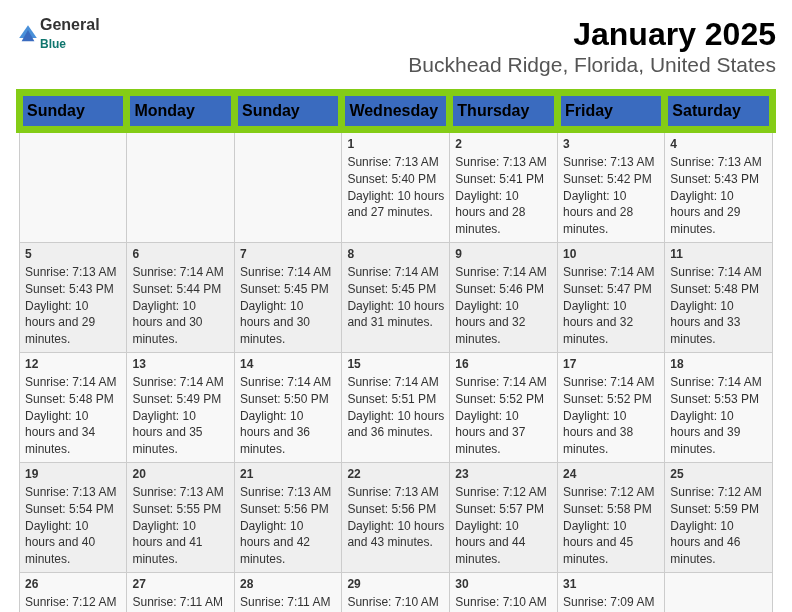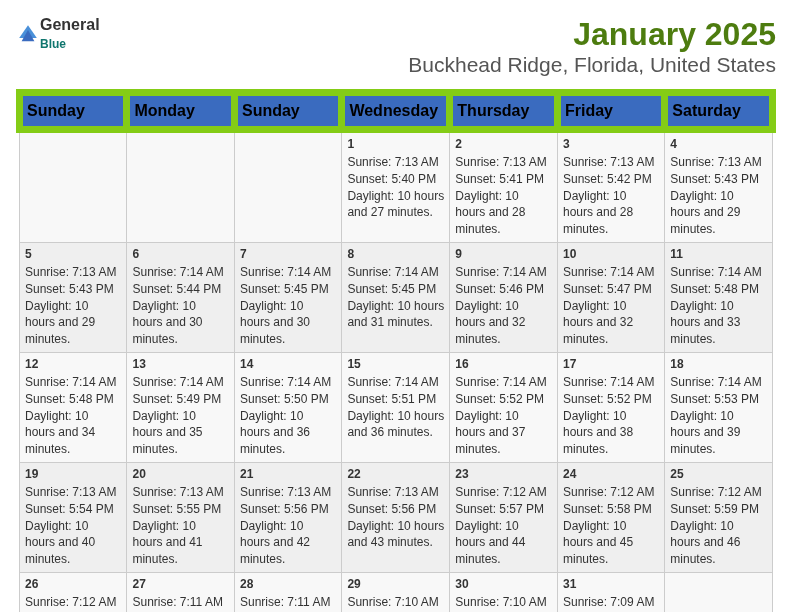--- a/index.html
+++ b/index.html
@@ -23,21 +23,21 @@
     .logo-icon {
       width: 24px;
       height: 24px;
     }
     .title-block {
       text-align: right;
     }
     .month-title {
       font-size: 32px;
       font-weight: bold;
-      color: #4d7c0f;
+      color: #000000;
     }
     .location-title {
       font-size: 21px;
       color: #555;
     }
     .calendar {
       width: 100%;
       border-collapse: collapse;
       border: 1px solid #ccc;
     }

